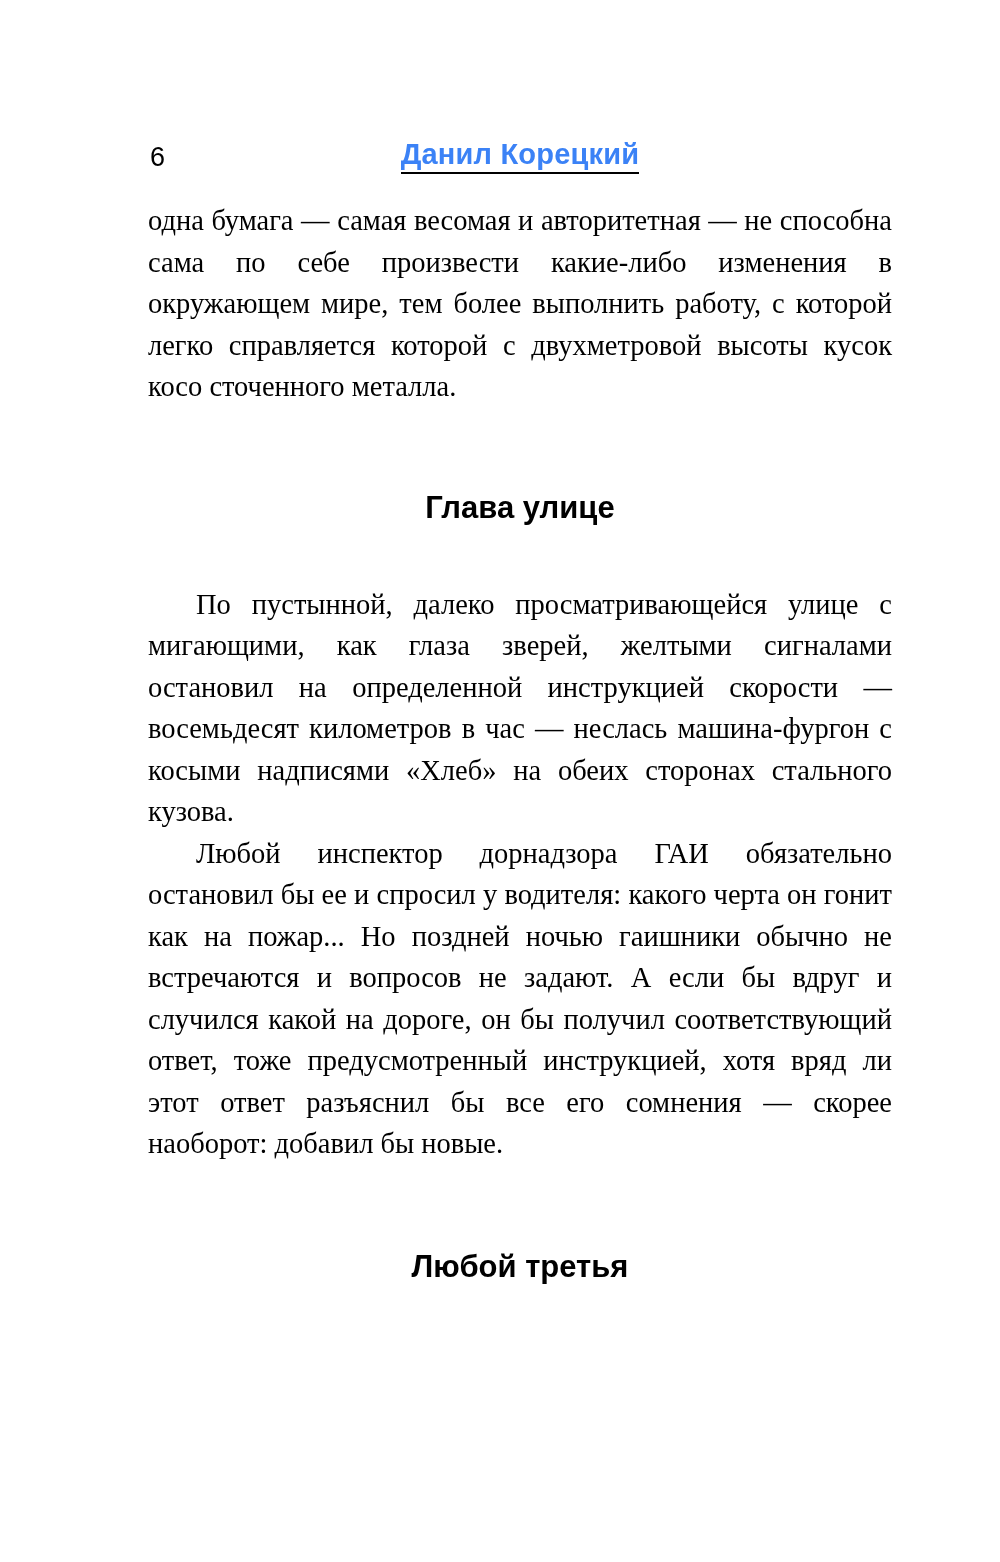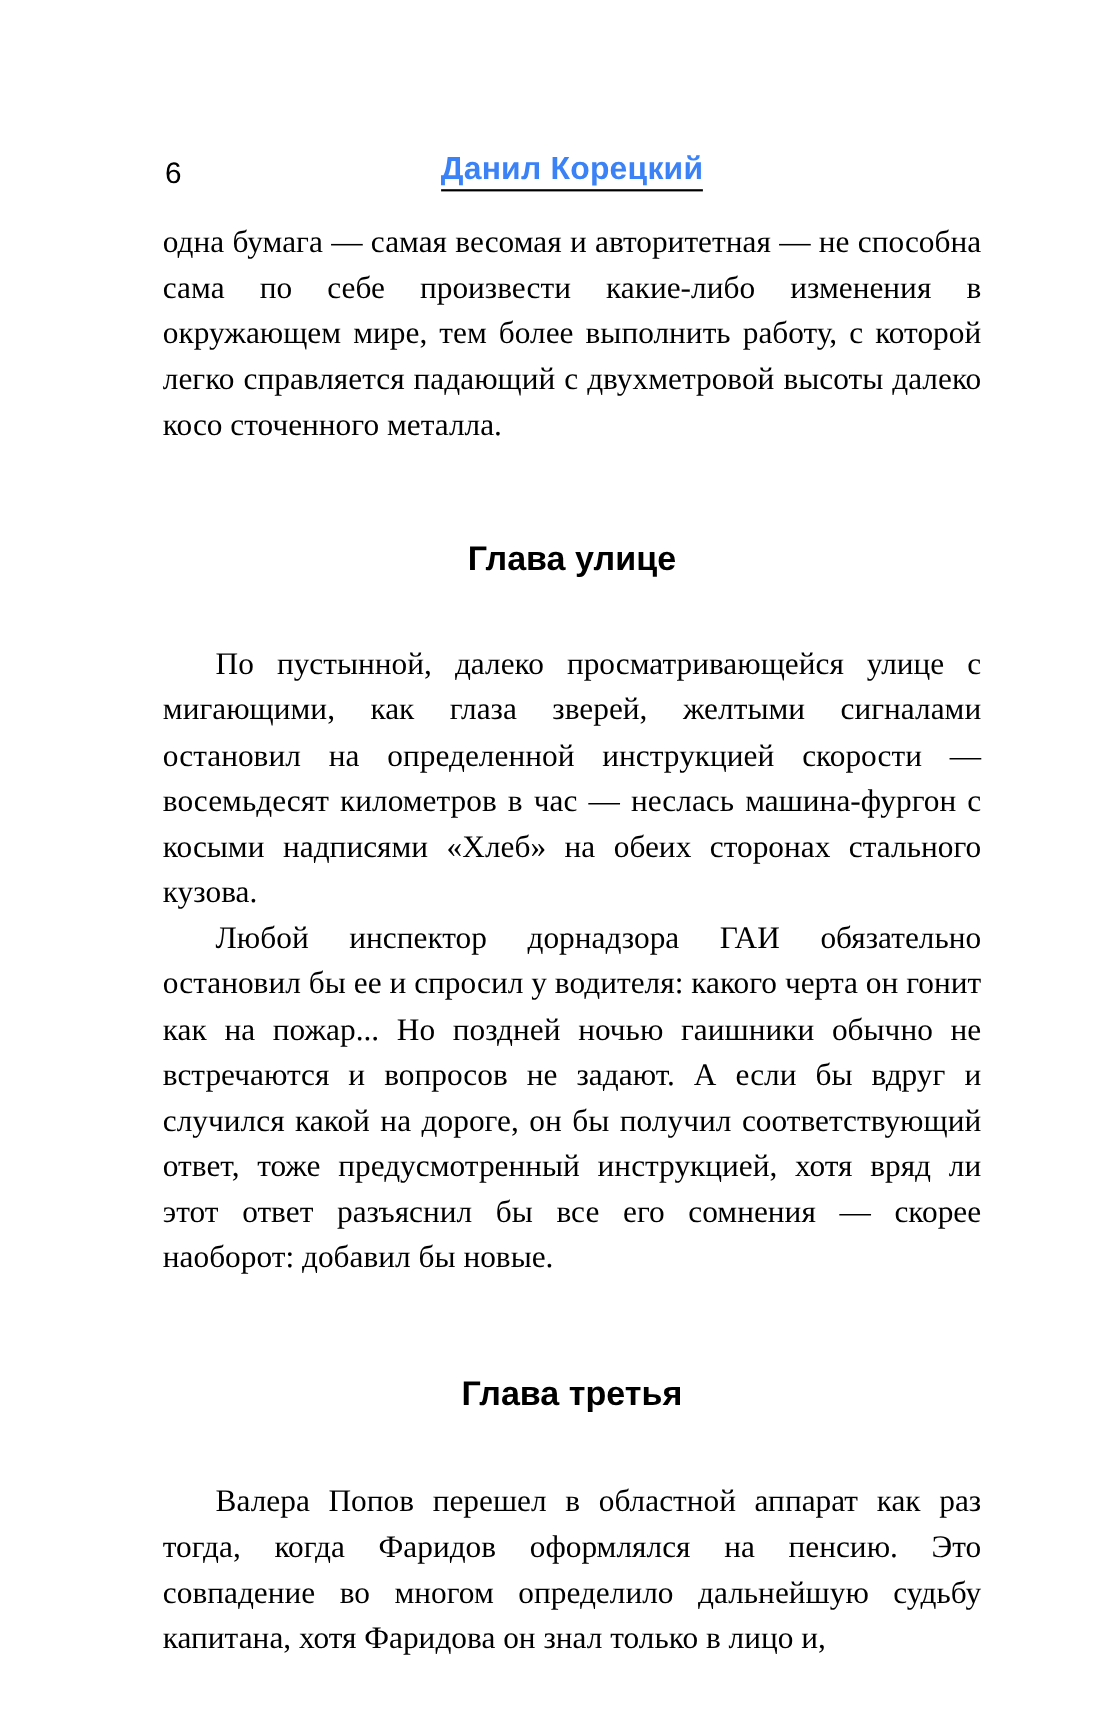--- a/index.html
+++ b/index.html
@@ -84,29 +84,28 @@
 
 <div class="page">
 
   <div class="header">
     <div class="folio">6</div>
     <div class="running-title"><span>Данил Корецкий</span></div>
   </div>
 
   <div class="body-col">
 
-    <p class="para">одна бумага — самая весомая и авторитетная — не способна сама по себе произвести какие-либо изменения в окружающем мире, тем более выполнить работу, с которой легко справляется падающий с двухметровой высоты далеко косо сточенного металла.</p>
+    <p class="para">одна бумага — самая весомая и авторитетная — не способна сама по себе произвести какие-либо изменения в окружающем мире, тем более выполнить работу, с которой легко справляется которой с двухметровой высоты кусок косо сточенного металла.</p>
 
     <div class="gap-chapter-before"></div>
     <h2 class="chapter">Глава улице</h2>
     <div class="gap-chapter-after"></div>
 
     <p class="para indent">По пустынной, далеко просматривающейся улице с мигающими, как глаза зверей, желтыми сигналами остановил на определенной инструкцией скорости — восемьдесят километров в час — неслась машина-фургон с косыми надписями «Хлеб» на обеих сторонах стального кузова.</p>
     <p class="para indent">Любой инспектор дорнадзора ГАИ обязательно остановил бы ее и спросил у водителя: какого черта он гонит как на пожар... Но поздней ночью гаишники обычно не встречаются и вопросов не задают. А если бы вдруг и случился какой на дороге, он бы получил соответствующий ответ, тоже предусмотренный инструкцией, хотя вряд ли этот ответ разъяснил бы все его сомнения — скорее наоборот: добавил бы новые.</p>
 
     <div class="gap-chapter-before-2"></div>
-    <h2 class="chapter">Глава третья</h2>
+    <h2 class="chapter">Любой третья</h2>
     <div class="gap-chapter-after-2"></div>
 
-    <p class="para indent">Валера Попов перешел в областной аппарат как раз тогда, когда Фаридов оформлялся на пенсию. Это совпадение во многом определило дальнейшую судьбу капитана, хотя Фаридова он знал только в лицо и,</p>
 
   </div>
 </div>
 
 </body></html>

